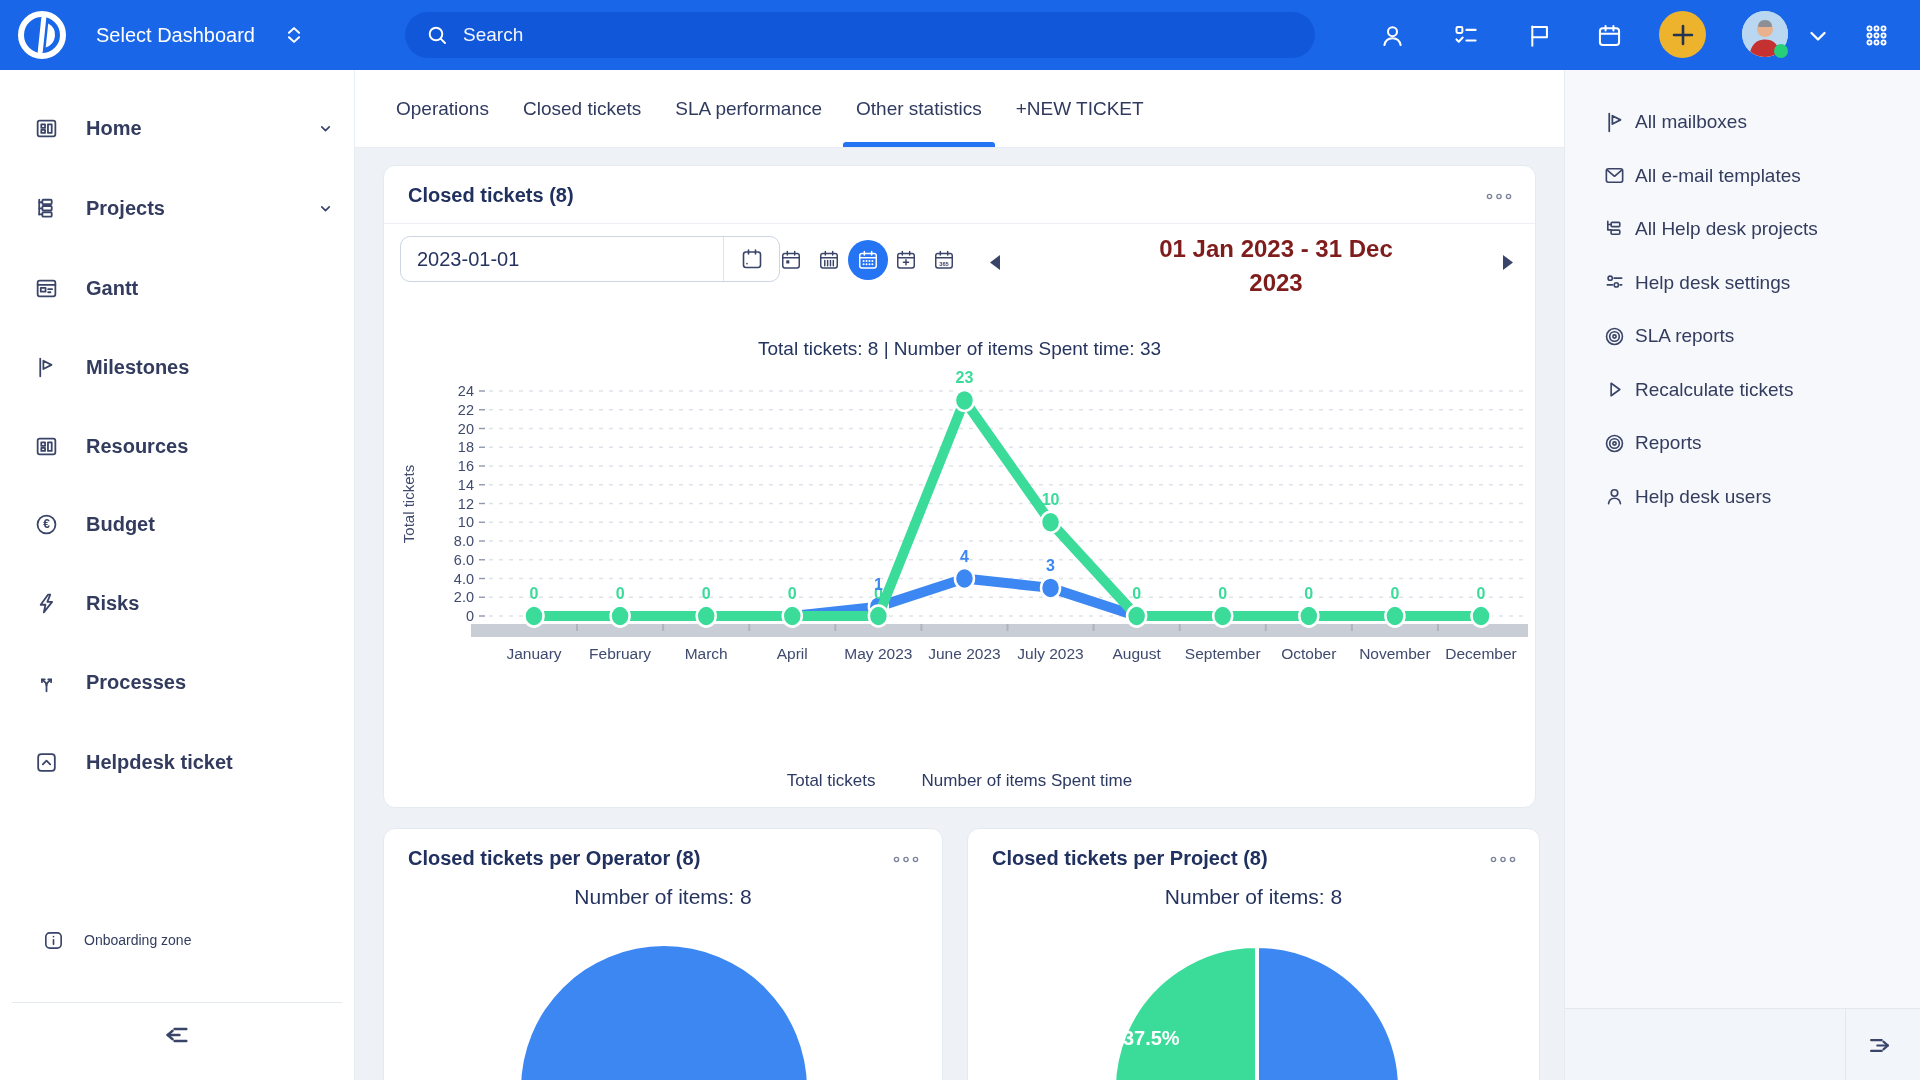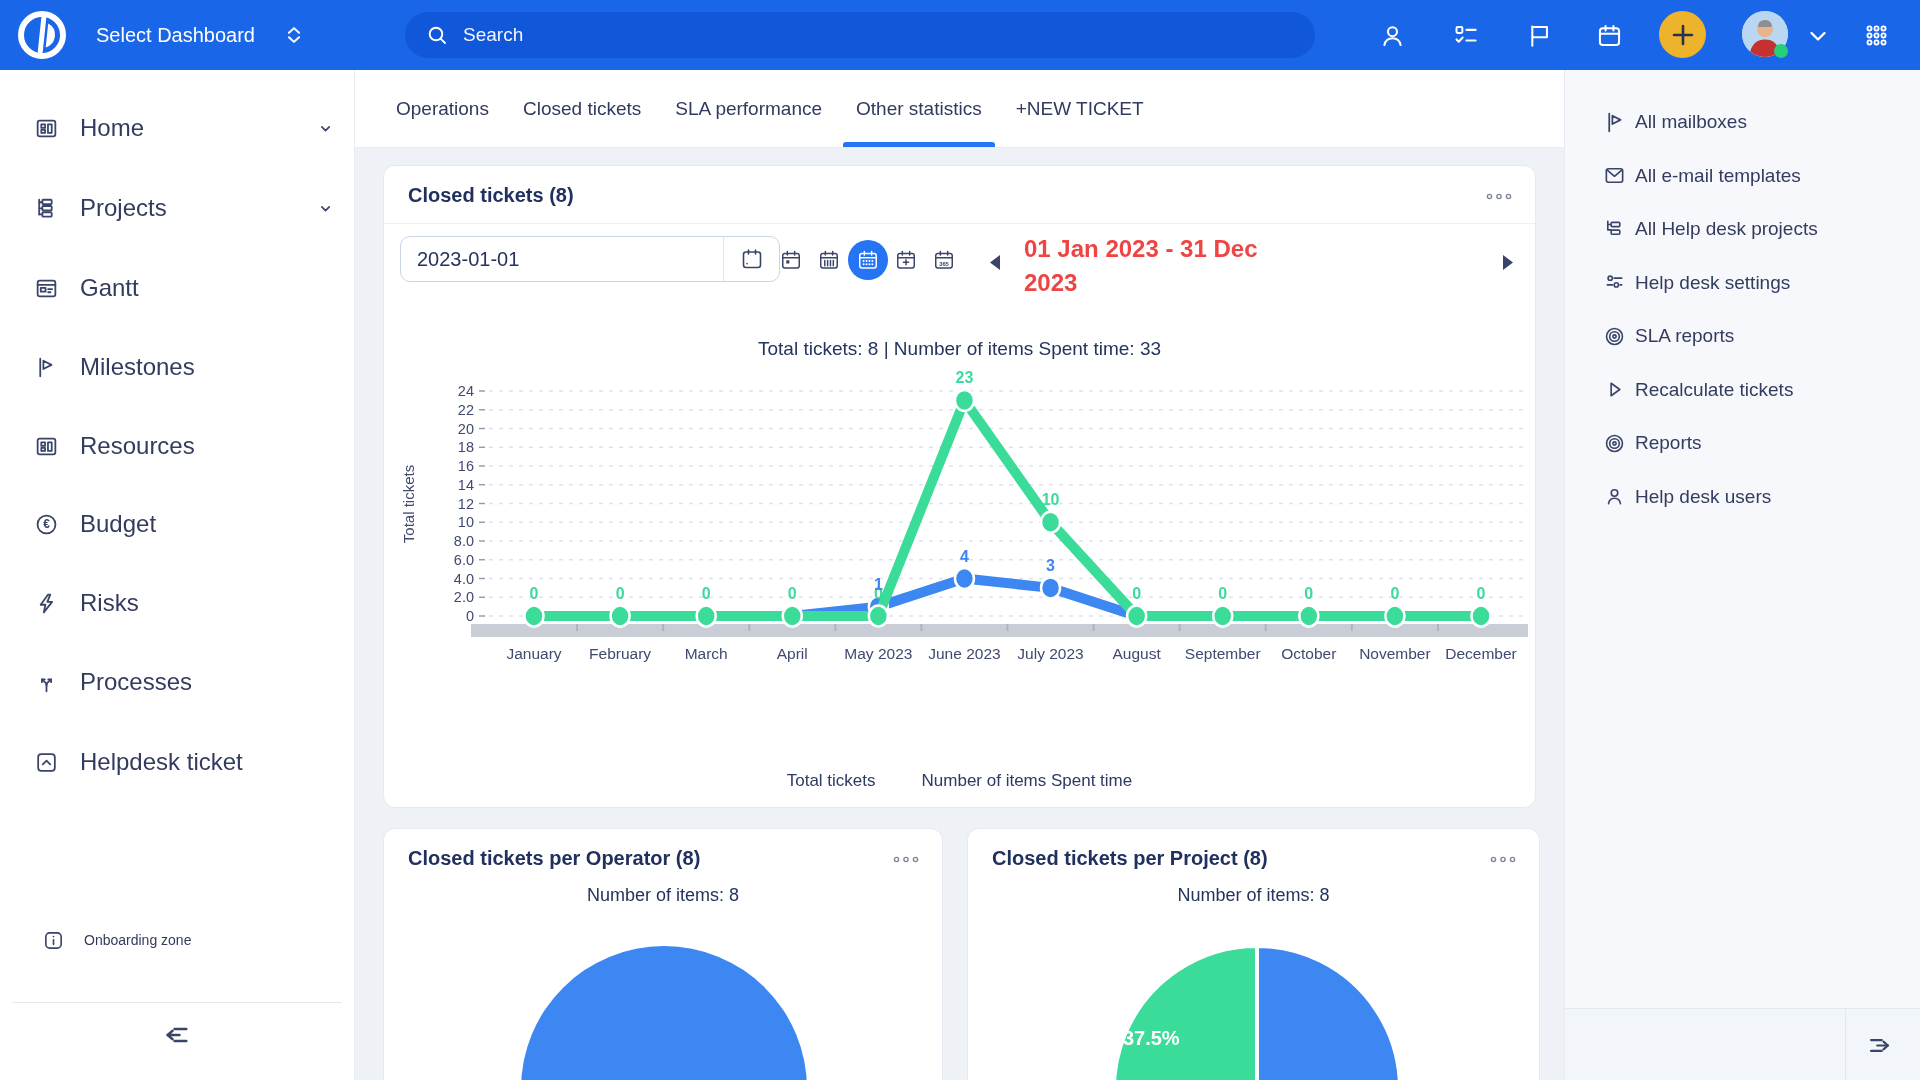--- a/index.html
+++ b/index.html
@@ -18,21 +18,21 @@
   .tb-ic { position:absolute; top:22px; color:#fff; cursor:pointer; }
   .plusbtn { position:absolute; left:1659px; top:11px; width:47px; height:47px; border-radius:50%;
     background:#eeb32d; color:#233354; display:flex; align-items:center; justify-content:center; cursor:pointer; }
   .avatar { position:absolute; left:1742px; top:11px; width:46px; height:46px; border-radius:50%; overflow:hidden; background:#b9d7f0; cursor:pointer; }
   .status-dot { position:absolute; left:1774px; top:44px; width:14px; height:14px; border-radius:50%; background:#27cf7a; }
 
   
   .sidebar { position:absolute; left:0; top:70px; width:355px; bottom:0; background:#fff; border-right:1px solid #e8edf3; }
   .side-item { position:absolute; left:0; width:355px; height:78px; display:flex; align-items:center; cursor:pointer; }
   .side-item .ic { position:absolute; left:34px; color:#3a4468; }
-  .side-item .lb { position:absolute; left:80px; font-size:24px; font-weight:400; color:#333c5e; }
+  .side-item .lb { position:absolute; left:86px; font-size:20px; font-weight:700; color:#333c5e; }
   .side-item .ch { position:absolute; left:318px; color:#3a4468; }
   .onboard { position:absolute; left:0; top:840px; width:355px; height:60px; display:flex; align-items:center; cursor:pointer; }
   .onboard .ic { position:absolute; left:42px; color:#3a4468; }
   .onboard .lb { position:absolute; left:84px; font-size:14px; font-weight:500; }
   .side-div { position:absolute; left:12px; right:12px; top:932px; height:1px; background:#e4e9f0; }
   .collapse { position:absolute; left:50%; top:944px; transform:translateX(-50%); color:#3a4468; cursor:pointer; padding:6px; }
 
   
   .main { position:absolute; left:355px; top:70px; width:1209px; bottom:0; }
   .tabrow { position:absolute; left:0; top:0; width:100%; height:78px; background:#fff; border-bottom:1px solid #e7ecf2;
@@ -48,30 +48,30 @@
   .card-hdiv { position:absolute; left:0; right:0; top:57px; height:1px; background:#edf1f6; }
 
   .date-wrap { position:absolute; left:16px; top:70px; width:380px; height:46px; border:1px solid #ccd6e3; border-radius:10px; background:#fff; }
   .date-wrap input { position:absolute; left:0; top:0; width:322px; height:44px; border:0; outline:none; padding-left:16px;
     font-size:20px; color:#26335f; font-family:"Liberation Sans","DejaVu Sans",sans-serif; background:transparent; }
   .date-cal-btn { position:absolute; right:0; top:0; width:56px; height:44px; border-left:1px solid #dde4ee;
     display:flex; align-items:center; justify-content:center; color:#3a4468; cursor:pointer; border-radius:0 10px 10px 0; }
   .chip { position:absolute; width:34px; height:34px; display:flex; align-items:center; justify-content:center; color:#3a4468; cursor:pointer; }
   .chip.active { width:40px; height:40px; border-radius:50%; background:#2574f4; color:#fff; }
   .nav-tri { position:absolute; cursor:pointer; }
-  .range-head { position:absolute; left:640px; top:66px; width:440px; 
-    font-size:24px; font-weight:700; color:#ef4444; line-height:34px; }
+  .range-head { position:absolute; left:672px; top:66px; width:440px; text-align:center;
+    font-size:24px; font-weight:700; color:#7f1d1d; line-height:34px; }
   .summary { position:absolute; left:0; right:0; top:172px; text-align:center; font-size:19px; color:#25345f; }
   .chart-mount { position:absolute; left:10px; top:200px; width:1140px; height:320px; }
   .legend { position:absolute; left:0; right:0; bottom:16px; display:flex; justify-content:center; gap:46px; }
   .legend span { font-size:17px; color:#2d3a63; cursor:pointer; }
 
   .card2a { left:28px; top:680px; width:560px; height:420px; }
   .card2b { left:612px; top:680px; width:573px; height:420px; }
-  .subtitle { position:absolute; left:0; right:0; top:56px; text-align:center; font-size:18px; color:#25345f; }
+  .subtitle { position:absolute; left:0; right:0; top:56px; text-align:center; font-size:21px; color:#25345f; }
   .pie-mount { position:absolute; left:0; top:0; width:100%; height:100%; overflow:hidden; border-radius:12px; }
 
   
   .rpanel { position:absolute; left:1564px; top:70px; width:356px; bottom:0; background:#f6f8fb; border-left:1px solid #e7ebf1; }
   .rp-item { position:absolute; left:8px; width:356px; height:42px; display:flex; align-items:center; cursor:pointer; }
   .rp-item .ic { position:absolute; left:30px; color:#3a4468; }
   .rp-item .lb { position:absolute; left:62px; font-size:19px; font-weight:500; color:#333c5e; }
   .rp-footer { position:absolute; left:0; right:0; bottom:0; height:72px; background:#f2f5f9; border-top:1px solid #e3e8ef; }
   .rp-footer .vdiv { position:absolute; left:280px; top:0; bottom:0; width:1px; background:#e3e8ef; }
   .rp-expand { position:absolute; left:301px; top:23px; color:#3a4468; cursor:pointer; }

